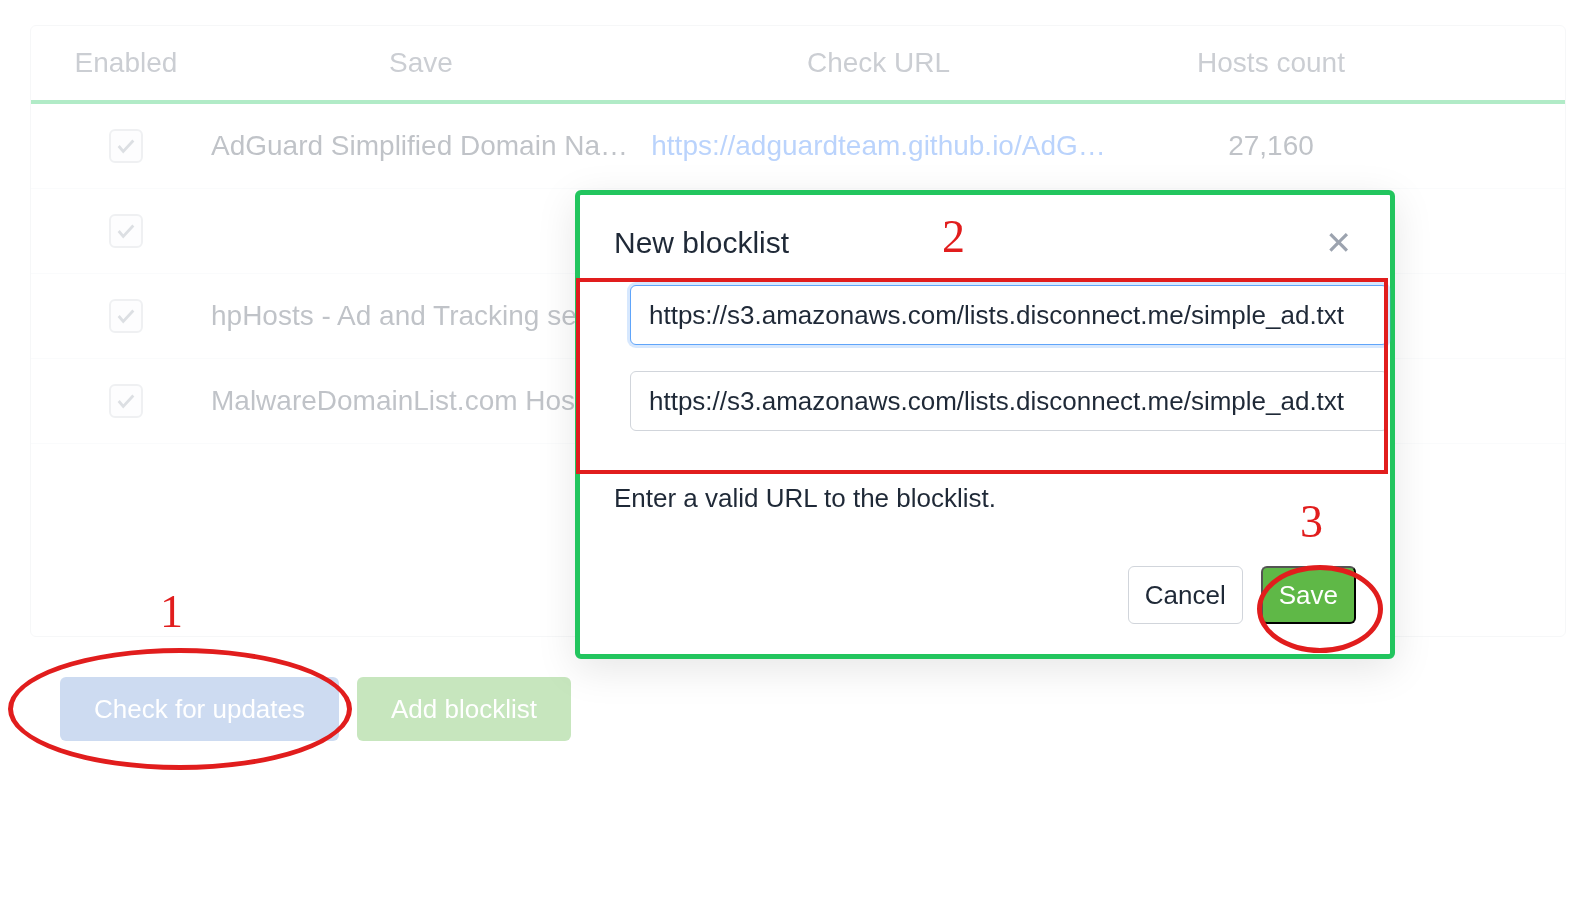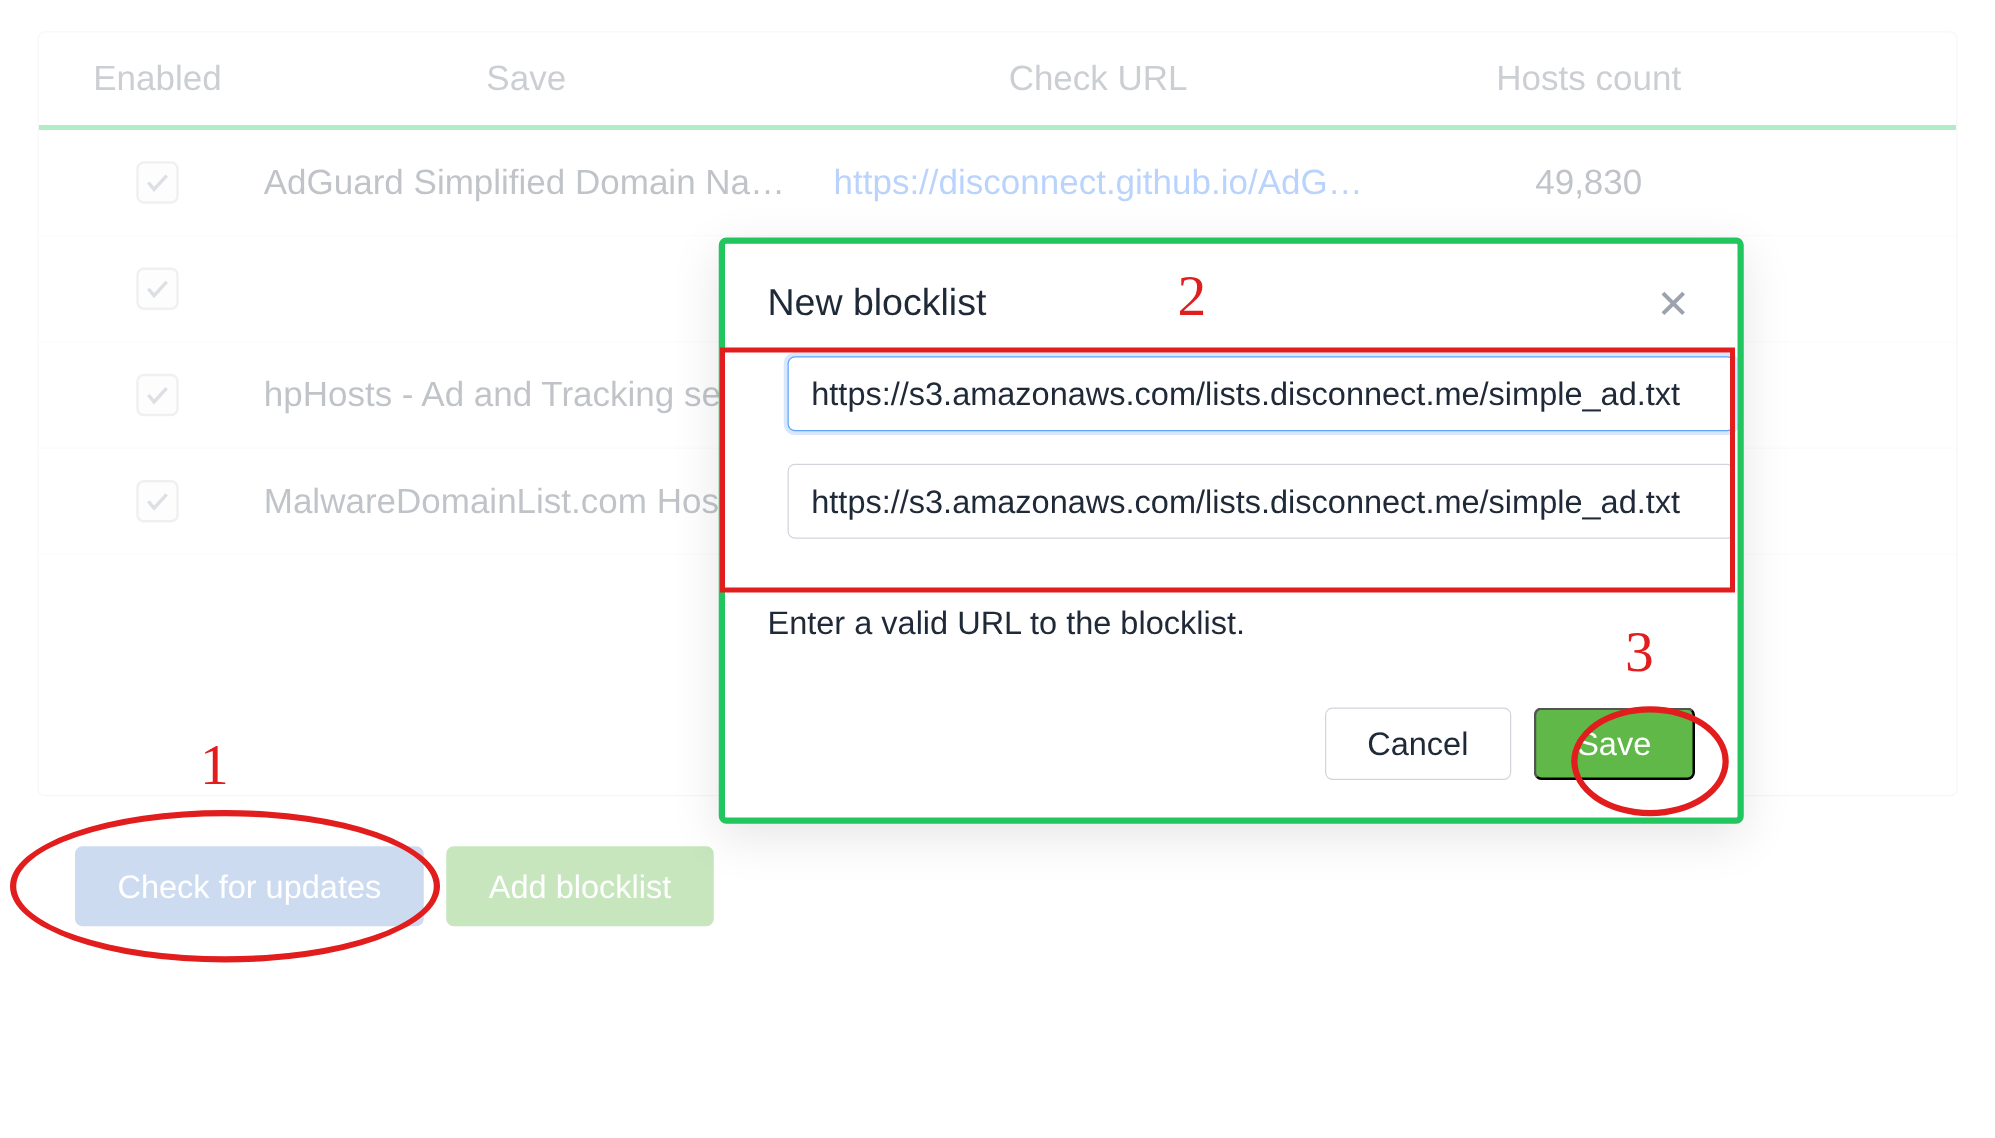--- a/index.html
+++ b/index.html
@@ -156,21 +156,21 @@
   }
   .btn-outline {
     background:#fff;
     border:1px solid #d1d5db;
     color:#1f2937;
   }
   .btn-save {
     background:#5fb847; color:#fff;
   }
   .btn-modal {
-    height:58px; padding:0 33px; font-size:26px; border-radius:6px; font-weight:500; cursor:pointer;
+    height:58px; padding:0 16px; font-size:26px; border-radius:6px; font-weight:500; cursor:pointer;
   }
 
   
   .anno {
     position: absolute;
     z-index: 20;
     pointer-events: none;
   }
   .anno-num {
     color:#e11d1d;
@@ -201,22 +201,22 @@
 
     <div class="table-row">
       <div class="col-enabled">
           <div class="checkbox">
             <svg viewBox="0 0 24 24">
               <polyline points="4 12 9 18 20 6"></polyline>
             </svg>
           </div>
         </div>
       <div class="col-name">AdGuard Simplified Domain Names…</div>
-      <div class="col-url link">https://disconnect.github.io/AdG…</div>
-      <div class="col-rules">49,830</div>
+      <div class="col-url link">https://adguardteam.github.io/AdG…</div>
+      <div class="col-rules">27,160</div>
     </div>
     <div class="table-row">
       <div class="col-enabled">
           <div class="checkbox">
             <svg viewBox="0 0 24 24">
               <polyline points="4 12 9 18 20 6"></polyline>
             </svg>
           </div>
         </div>
       <div class="col-url link"></div>

